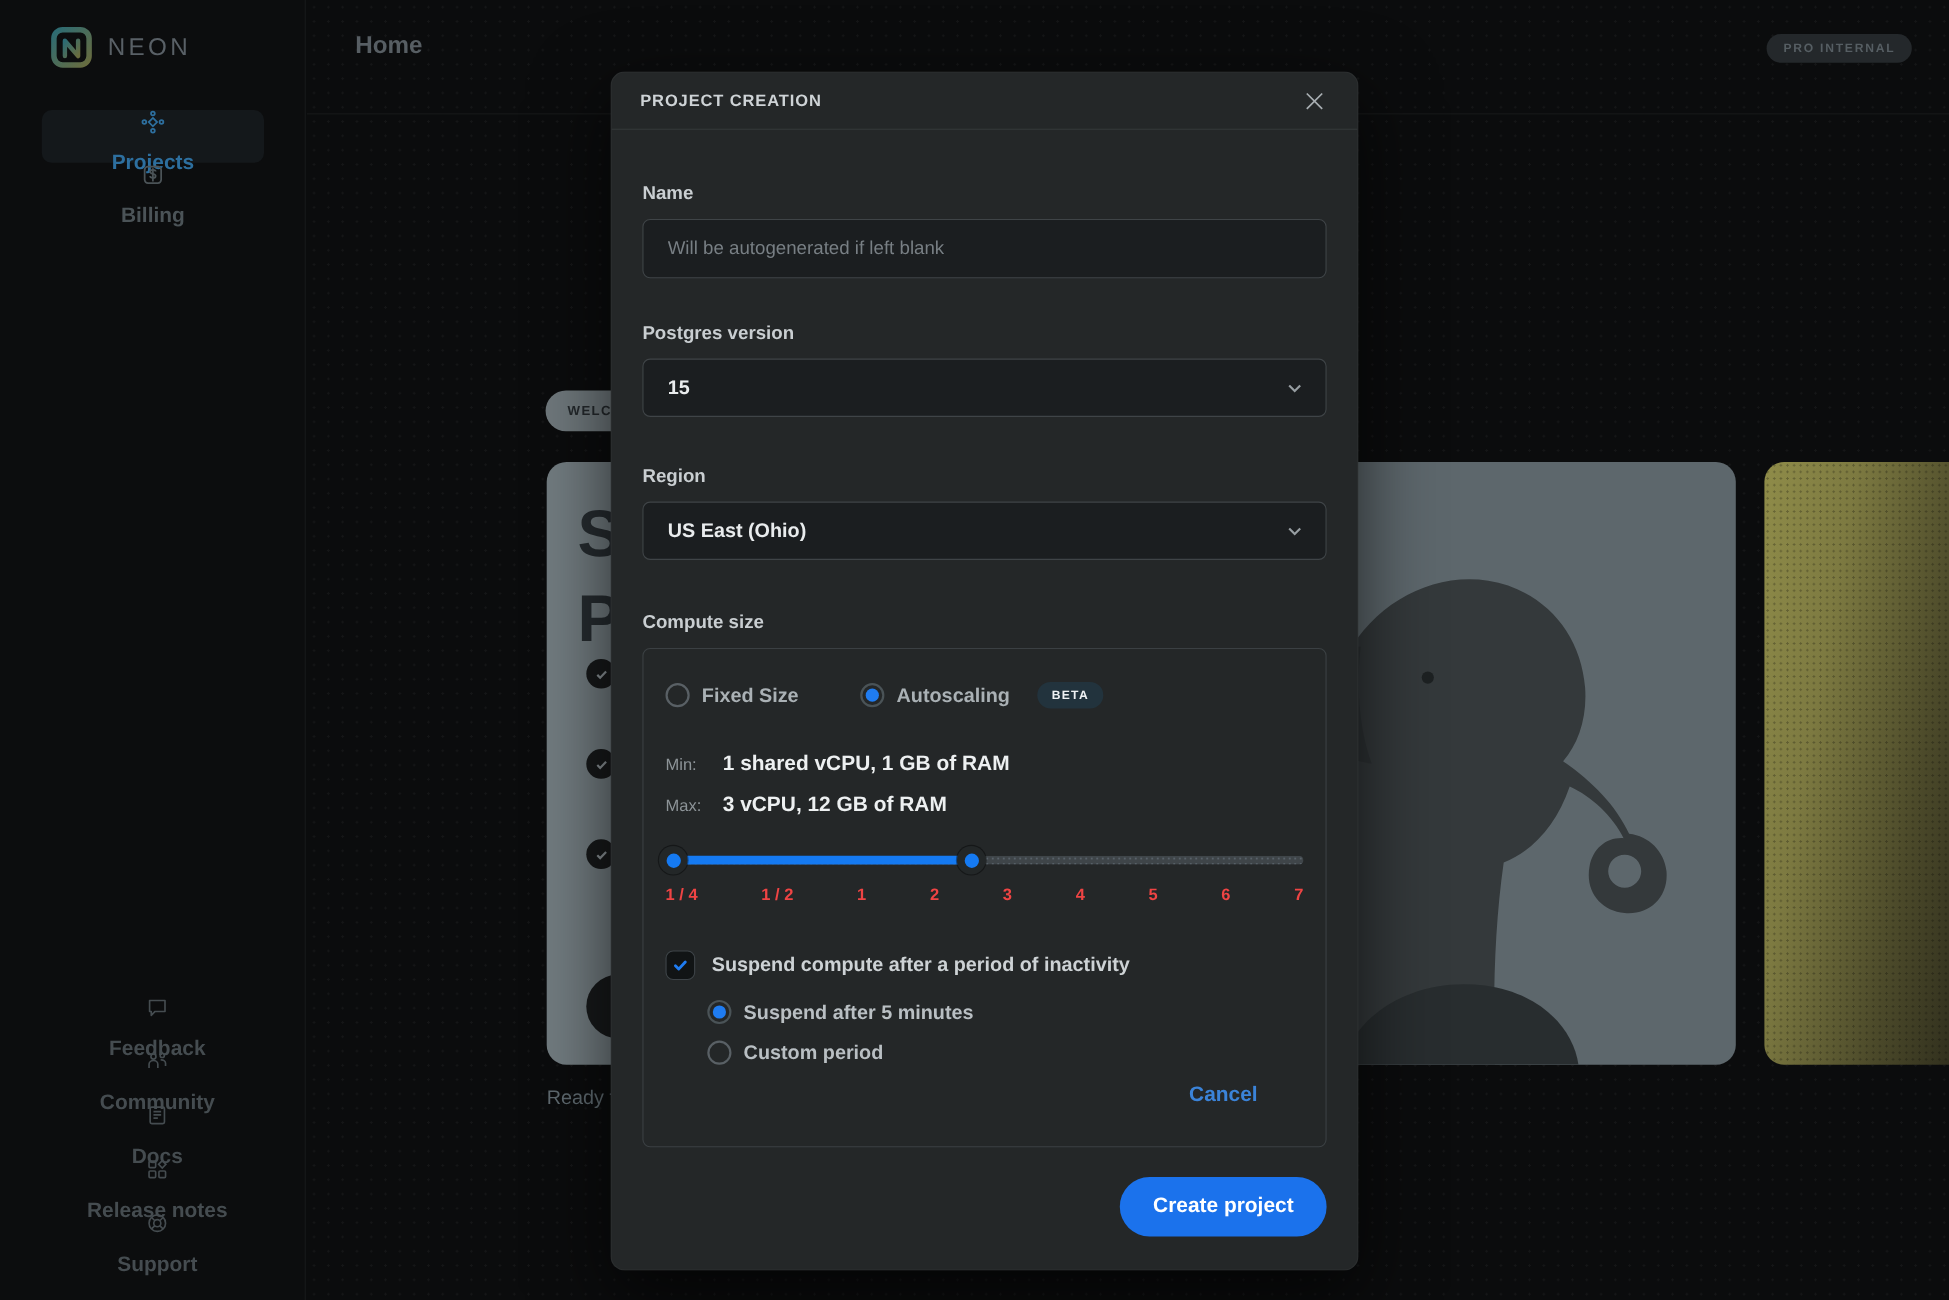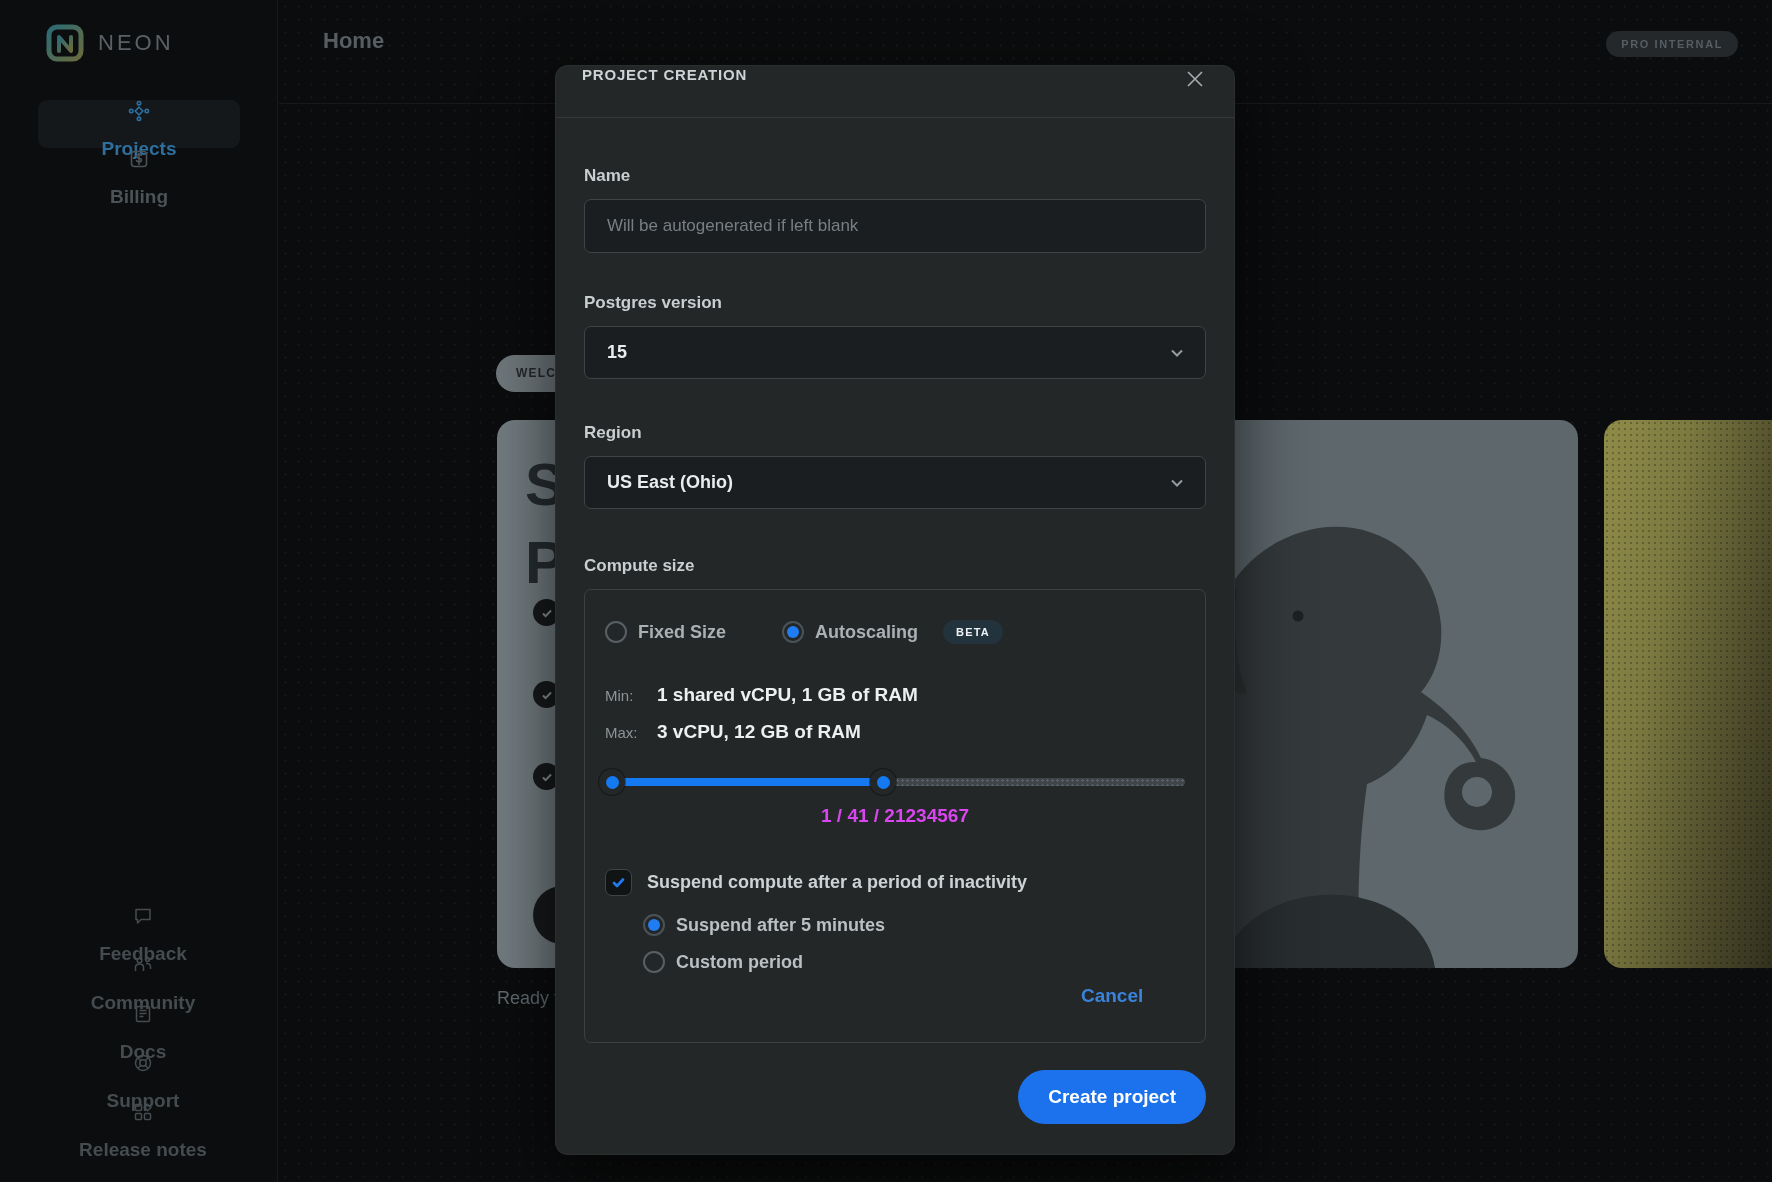--- a/index.html
+++ b/index.html
@@ -84,21 +84,21 @@
     background-size:6px 6px;
   }
 
   
   .modal {
     position:absolute; left:555px; top:65px; width:680px; height:1090px;
     background:#242728; border:1px solid rgba(255,255,255,0.04); border-radius:13px;
     box-shadow:0 24px 70px rgba(0,0,0,0.65); z-index:10;
   }
   .modal-header {
-    display:flex; justify-content:space-between;
+    display:flex; align-items:center; justify-content:space-between;
     height:52px; padding:0 26px; border-bottom:1px solid #33383a;
   }
   .modal-title { font-size:15px; font-weight:700; letter-spacing:0.8px; color:#ced3d6; }
   .modal-close { width:26px; height:26px; cursor:pointer; color:#a7adb1; display:flex; align-items:center; justify-content:center; }
 
   .modal-body { padding:48px 28px 0 28px; }
   .field-label { font-size:17px; font-weight:600; color:#c9ced1; margin-bottom:13px; }
   .text-input {
     width:100%; height:54px; background:#1b1e20; border:1px solid #3f4447; border-radius:7px;
     padding:0 22px; font-size:17px; color:#e9eced; outline:none;
@@ -143,21 +143,21 @@
     background-size:5px 5px;
   }
   .slider .fill { position:absolute; left:0; top:9px; height:8px; background:#157af2; border-radius:4px; }
   .slider .handle {
     position:absolute; top:0; width:26px; height:26px; border-radius:50%;
     background:#232728; transform:translateX(-50%); cursor:grab;
     display:flex; align-items:center; justify-content:center;
     box-shadow:0 0 0 1px rgba(0,0,0,0.4);
   }
   .slider .handle::after { content:""; width:13px; height:13px; border-radius:50%; background:#157af2; }
-  .ticks { display:flex; justify-content:center; margin-top:10px; font-size:19px; font-weight:700; color:#d946ef; }
+  .ticks { display:flex; justify-content:space-between; margin-top:10px; font-size:15px; font-weight:700; color:#ef4444; }
 
   .suspend { margin-top:42px; }
   .checkbox-row { display:flex; align-items:center; gap:15px; cursor:pointer; }
   .checkbox {
     width:27px; height:27px; border-radius:7px; background:#111415; border:1px solid #3e4448;
     display:flex; align-items:center; justify-content:center; color:#1f7cf1;
   }
   .checkbox-label { font-size:18px; font-weight:600; color:#cdd2d5; }
   .suspend-options { margin:18px 0 0 38px; }
   .suspend-options .radio { margin-bottom:15px; }
@@ -230,34 +230,34 @@
     </div>
     <div class="nav-item">
       <svg width="22" height="22" viewBox="0 0 22 22" fill="none" stroke="currentColor" stroke-width="1.5">
         <rect x="4.5" y="3.5" width="13" height="15" rx="1.5"></rect>
         <path d="M7.5 7.5 h7 M7.5 10.5 h7 M7.5 13.5 h4"></path>
       </svg>
       <span>Docs</span>
     </div>
     <div class="nav-item">
       <svg width="22" height="22" viewBox="0 0 22 22" fill="none" stroke="currentColor" stroke-width="1.5">
-        <circle cx="11" cy="11" r="7.5"></circle>
-          <circle cx="11" cy="11" r="3.2"></circle>
-        <path d="M5.8 5.8 l3 3 M13.2 13.2 l3 3 M16.2 5.8 l-3 3 M8.8 13.2 l-3 3"></path>
-      </svg>
-      <span>Support</span>
-    </div>
-    <div class="nav-item">
-      <svg width="22" height="22" viewBox="0 0 22 22" fill="none" stroke="currentColor" stroke-width="1.5">
         <rect x="3.5" y="3.5" width="6" height="6" rx="1"></rect>
         <rect x="3.5" y="12.5" width="6" height="6" rx="1"></rect>
         <rect x="12.5" y="12.5" width="6" height="6" rx="1"></rect>
         <path d="M15.5 3.2 l3.3 3.3 -3.3 3.3 -3.3-3.3 Z"></path>
       </svg>
       <span>Release notes</span>
+    </div>
+    <div class="nav-item">
+      <svg width="22" height="22" viewBox="0 0 22 22" fill="none" stroke="currentColor" stroke-width="1.5">
+        <circle cx="11" cy="11" r="7.5"></circle>
+          <circle cx="11" cy="11" r="3.2"></circle>
+        <path d="M5.8 5.8 l3 3 M13.2 13.2 l3 3 M16.2 5.8 l-3 3 M8.8 13.2 l-3 3"></path>
+      </svg>
+      <span>Support</span>
     </div>
   </div>
 </div>
 
 <div class="content">
   <div class="content-header-line"></div>
   <div class="page-title">Home</div>
   <div class="env-badge">PRO INTERNAL</div>
 
   <div class="welcome-badge">WELCO</div>

